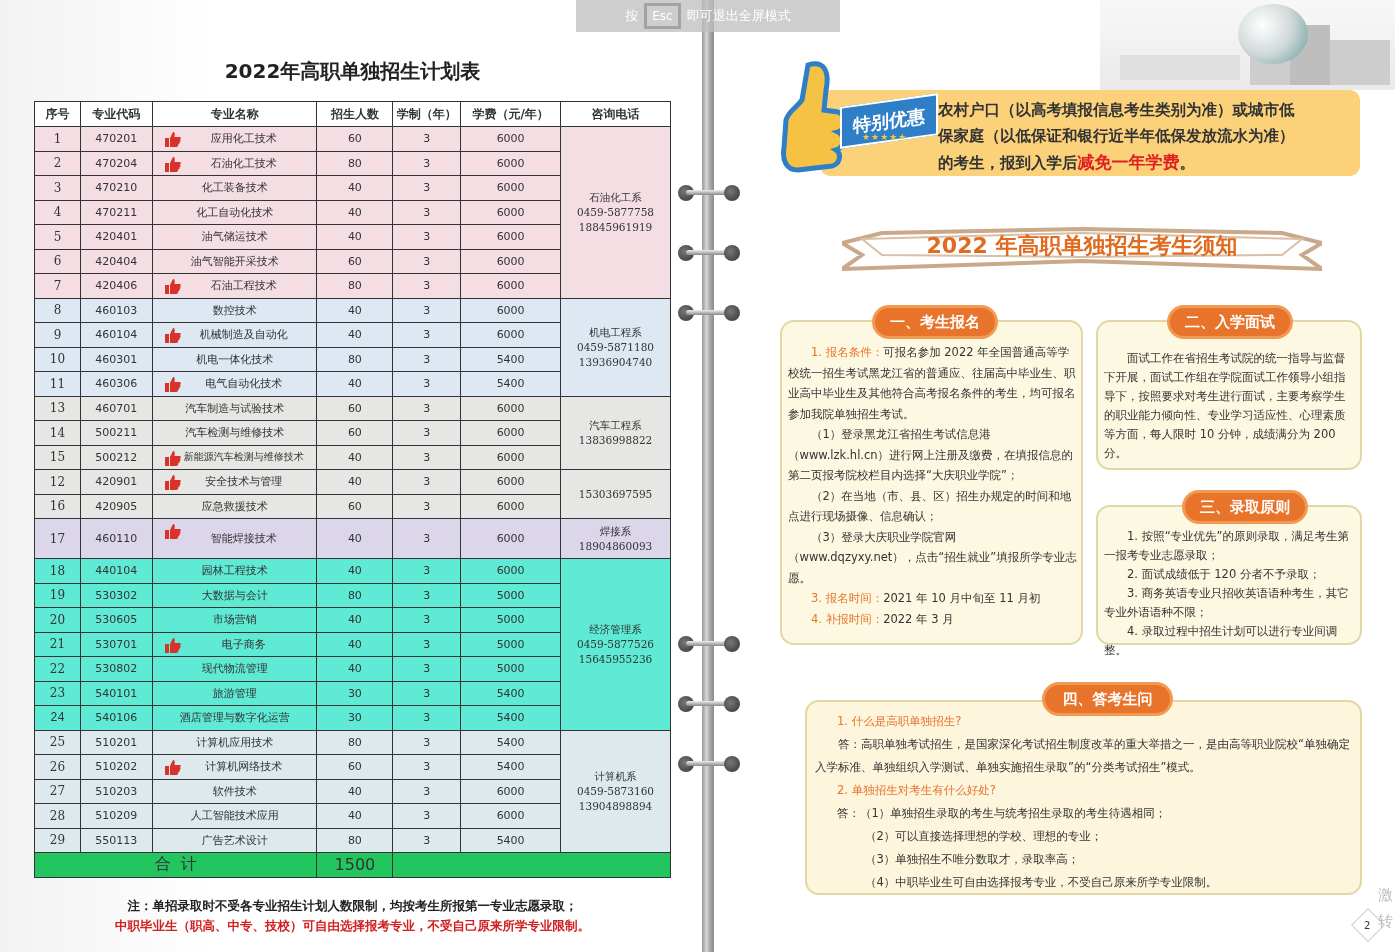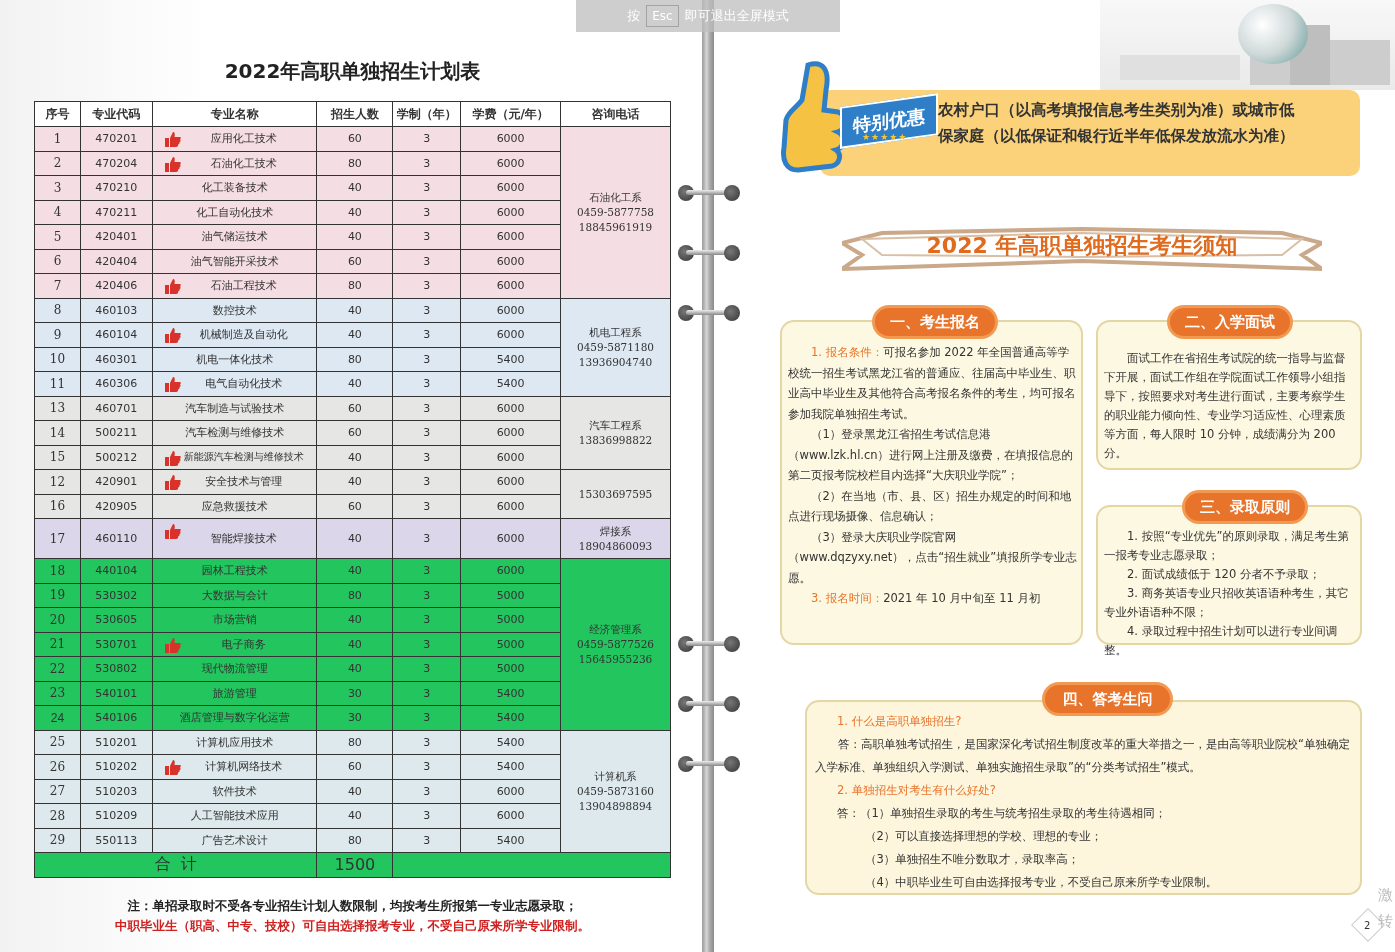--- a/index.html
+++ b/index.html
@@ -6,36 +6,36 @@
   body { width: 1395px; height: 952px; overflow: hidden; background: #fff; font-family: "DejaVu Sans", sans-serif; position: relative; }
   .page-left { position: absolute; left: 0; top: 0; width: 705px; height: 952px; background: linear-gradient(90deg, #f2f2f2 0%, #ffffff 30%, #ffffff 100%); }
   .page-right { position: absolute; left: 712px; top: 0; width: 683px; height: 952px; background: #fff; }
   .spine { position: absolute; left: 702px; top: 0; width: 12px; height: 952px; background: linear-gradient(90deg, #9a9a9a, #d8d8d8 40%, #b0b0b0 60%, #8a8a8a); }
   .ring { position: absolute; left: 678px; width: 62px; height: 16px; }
   .ring .bar { position: absolute; left: 8px; top: 5px; width: 46px; height: 5px; background: linear-gradient(180deg,#eee,#888); border-radius: 3px; }
   .ring .hole { position: absolute; top: 0; width: 16px; height: 16px; border-radius: 50%; background: radial-gradient(circle at 40% 40%, #777, #333); }
   .ring .hole.l { left: 0; } .ring .hole.r { right: 0; }
 
   .esc-banner { position: absolute; left: 576px; top: 0; width: 264px; height: 32px; background: rgba(190,190,190,0.75); color: #fff; font-size: 13px; display: flex; align-items: center; justify-content: center; gap: 6px; z-index: 10; }
-  .esc-key { border: 1px solid #a3a3a3; padding: 3px 5px; font-size: 12px; }
+  .esc-key { border: 3px solid #a3a3a3; padding: 3px 5px; font-size: 12px; }
 
   .doc-title { position: absolute; left: 0; width: 705px; top: 58px; text-align: center; font-size: 20px; font-weight: bold; color: #222; }
 
   table.plan { position: absolute; left: 34px; top: 101px; width: 637px; border-collapse: collapse; font-size: 11px; color: #333; border-radius: 9px; }
   table.plan th, table.plan td { border: 1.5px solid #333; text-align: center; height: 24.5px; padding: 0; }
   table.plan th { background: #fff; font-weight: bold; font-size: 12px; height: 25px; }
   .c-seq { width: 46px; } .c-code { width: 72px; } .c-name { width: 165px; } .c-num { width: 76px; } .c-yr { width: 68px; } .c-fee { width: 100px; } .c-dept { width: 110px; }
   .name-cell { position: relative; }
   .thumb { position: absolute; left: 12px; top: 4px; width: 16px; height: 16px; }
   .g-chem td { background: #f5dde4; }
   .g-mech td { background: #dde8f3; }
   .g-auto td { background: #e6e6e4; }
   .g-safe td { background: #e6e6e4; }
   .g-weld td { background: #dcd6ea; }
-  .g-econ td { background: #22c55e; }
+  .g-econ td { background: #5eead4; }
   .g-comp td { background: #dde9ec; }
   .dept { font-size: 10.5px; line-height: 15px; font-family: "DejaVu Serif", serif; }
   tr.row-17 td { height: 40px; }
   tr.total td { background: #22c55e; font-size: 16px; }
 
   .note { position: absolute; left: 0; width: 705px; text-align: center; font-size: 12.5px; font-weight: bold; }
   .note1 { top: 898px; color: #222; }
   .note2 { top: 918px; color: #d02020; }
 
   .skyline { position: absolute; left: 1100px; top: 0; width: 295px; height: 90px; background: linear-gradient(180deg,#f8f8f8,#e8e8e8); opacity: 0.9; }
@@ -374,21 +374,21 @@
       </tr>
       <tr class="g-econ">
         <td style="font-family:'DejaVu Serif',serif;font-size:12px;">23</td>
         <td>540101</td>
         <td class="name-cell"><span style="font-family:'DejaVu Serif',serif;">旅游管理</span></td>
         <td>30</td>
         <td>3</td>
         <td>5400</td>
       </tr>
       <tr class="g-econ">
-        <td style="font-family:Liberation Sans, sans-serif;font-size:12px;">24</td>
+        <td style="font-family:Liberation Mono, monospace;font-size:12px;">24</td>
         <td>540106</td>
         <td class="name-cell"><span style="font-family:'DejaVu Serif',serif;">酒店管理与数字化运营</span></td>
         <td>30</td>
         <td>3</td>
         <td>5400</td>
       </tr>
       <tr class="g-comp">
         <td style="font-family:'DejaVu Serif',serif;font-size:12px;">25</td>
         <td>510201</td>
         <td class="name-cell"><span style="font-family:'DejaVu Serif',serif;">计算机应用技术</span></td>
@@ -456,20 +456,21 @@
 
 <div class="promo"></div>
 <svg class="thumb-badge" viewBox="0 0 70 115">
   <path d="M30 5 C45 0 52 10 48 30 L46 50 L60 52 C70 56 68 70 60 72 C68 76 66 88 58 90 C64 94 62 104 54 106 L20 110 C8 110 4 100 6 88 L8 60 C10 52 18 48 24 40 Z" fill="#f6c244" stroke="#2e7fc7" stroke-width="5"></path>
 </svg>
 <div class="badge-label">特别优惠</div>
 <div class="badge-stars">★★★★★</div>
 <div class="promo-text">
   <div>农村户口（以高考填报信息考生类别为准）或城市低</div>
   <div>保家庭（以低保证和银行近半年低保发放流水为准）</div>
+  <div class="l3"><span>的考生，报到入学后</span><span class="promo-red">减免一年学费</span><span>。</span></div>
 </div>
 
 <svg class="banner" viewBox="0 0 480 50">
   <polygon points="0,18 40,8 240,4 440,8 480,18 460,30 480,44 240,36 0,44 20,30" fill="#fff" stroke="#c9a98a" stroke-width="4"></polygon>
   <polygon points="20,14 240,8 460,14 440,30 240,32 40,30" fill="#fff" stroke="#d8bfa5" stroke-width="2"></polygon>
 </svg>
 <div class="banner-title">2022 年高职单独招生考生须知</div>
 
 <div class="box box1"></div>
 <div class="box box2"></div>
@@ -480,20 +481,21 @@
 <div class="cloud cloud2">二、入学面试</div>
 <div class="cloud cloud3">三、录取原则</div>
 <div class="cloud cloud4">四、答考生问</div>
 
 <div class="bt box1-text">
   <div class="ind"><span class="orange">1. 报名条件：</span><span>可报名参加 2022 年全国普通高等学校统一招生考试黑龙江省的普通应、往届高中毕业生、职业高中毕业生及其他符合高考报名条件的考生，均可报名参加我院单独招生考试。</span></div>
   <div class="ind">（1）登录黑龙江省招生考试信息港（www.lzk.hl.cn）进行网上注册及缴费，在填报信息的第二页报考院校栏目内选择“大庆职业学院”；</div>
   <div class="ind">（2）在当地（市、县、区）招生办规定的时间和地点进行现场摄像、信息确认；</div>
   <div class="ind">（3）登录大庆职业学院官网（www.dqzyxy.net），点击“招生就业”填报所学专业志愿。</div>
   <div class="ind"><span class="orange">3. 报名时间：</span><span>2021 年 10 月中旬至 11 月初</span></div>
+  <div class="ind"><span class="orange">4. 补报时间：</span><span>2022 年 3 月</span></div>
 </div>
 
 <div class="bt box2-text ind">面试工作在省招生考试院的统一指导与监督下开展，面试工作组在学院面试工作领导小组指导下，按照要求对考生进行面试，主要考察学生的职业能力倾向性、专业学习适应性、心理素质等方面，每人限时 10 分钟，成绩满分为 200 分。</div>
 
 <div class="bt box3-text">
   <div class="ind">1. 按照“专业优先”的原则录取，满足考生第一报考专业志愿录取；</div>
   <div class="ind">2. 面试成绩低于 120 分者不予录取；</div>
   <div class="ind">3. 商务英语专业只招收英语语种考生，其它专业外语语种不限；</div>
   <div class="ind">4. 录取过程中招生计划可以进行专业间调整。</div>
 </div>

